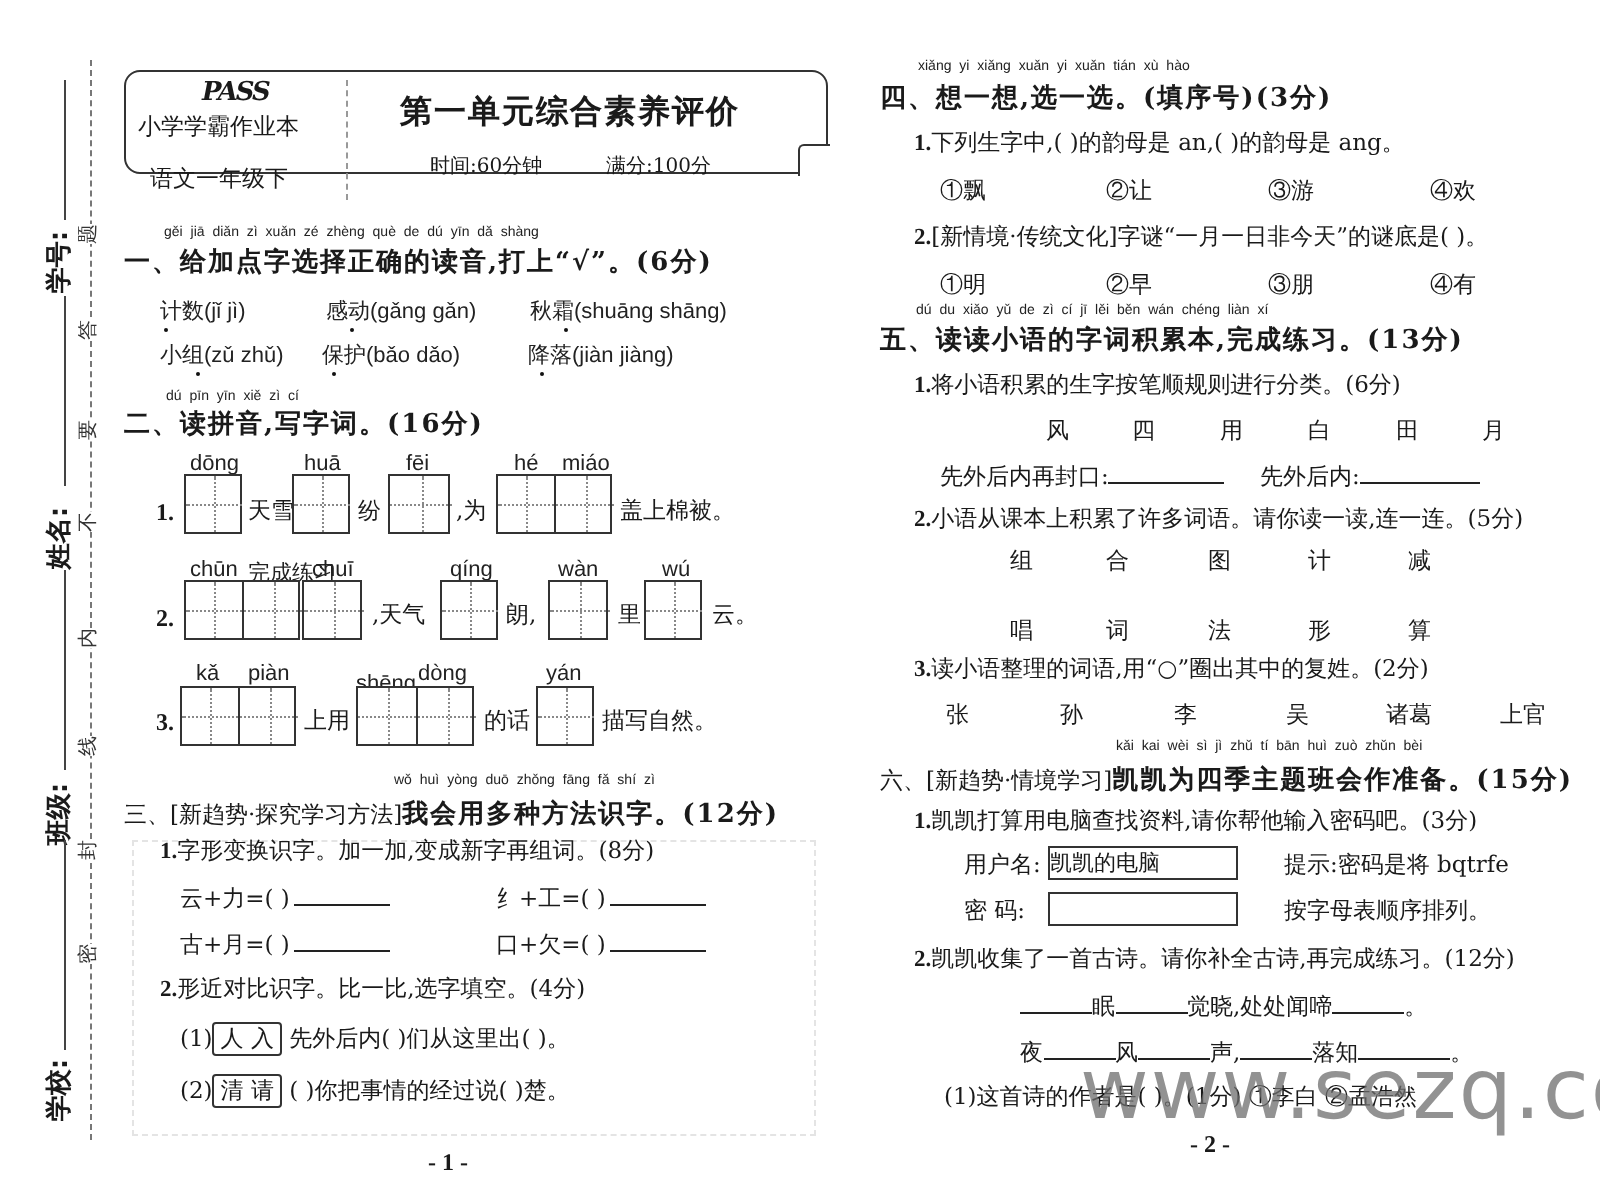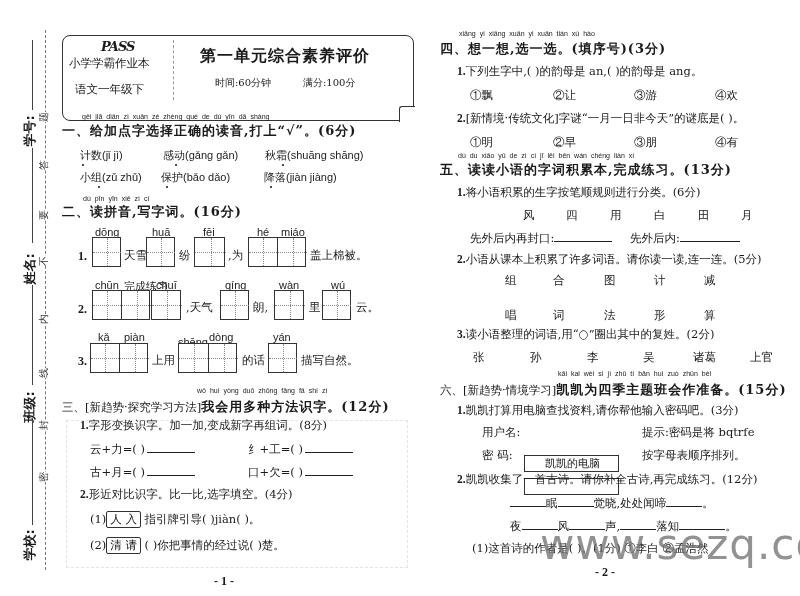--- a/index.html
+++ b/index.html
@@ -13,37 +13,37 @@
   .qn { font-weight: bold; font-family: "Liberation Serif", serif; }
   .txt { font-size: 11.5px; white-space: nowrap; }
 
   
   .bind-line { position: absolute; left: 45px; top: 30px; height: 540px; border-left: 1px dashed #777; }
   .bind-char { position: absolute; left: 39px; font-size: 10px; color: #333; background: #fff; transform: rotate(-90deg); }
   .side-label { position: absolute; left: 14px; font-size: 13px; font-weight: bold; transform: rotate(-90deg); transform-origin: center; white-space: nowrap; font-family: "DejaVu Sans", sans-serif; }
   .side-line { position: absolute; left: 32px; border-left: 1px solid #444; }
 
   
-  .hdr { position: absolute; left: 62px; top: 35px; width: 352px; height: 86px; border: 1.5px solid #333; border-radius: 8px 8px 8px 8px; }
+  .hdr { position: absolute; left: 62px; top: 35px; width: 352px; height: 52px; border: 1.5px solid #333; border-radius: 8px 8px 8px 8px; }
   .hdr-div { position: absolute; left: 110px; top: 4px; height: 60px; border-left: 1px dashed #999; }
   .fold { position: absolute; right: -2px; bottom: -2px; width: 16px; height: 16px; background: linear-gradient(135deg, #fff 50%, #fff 50%); border-left: 1.5px solid #333; border-top: 1.5px solid #333; border-top-left-radius: 3px; }
   .pass { font-family: "DejaVu Serif", serif; font-style: italic; font-weight: bold; font-size: 13px; letter-spacing: -1px; }
 
   
   .tzg { position: absolute; border: 1px solid #333; background:
     linear-gradient(#fff,#fff); }
   .tzg .cell { position: absolute; top: 0; width: 28px; height: 100%; border-right: 1px solid #333; }
   .tzg .cell:last-child { border-right: none; }
   .tzg .cell::before { content: ""; position: absolute; left: 0; right: 0; top: 50%; border-top: 1px dotted #888; }
   .tzg .cell::after { content: ""; position: absolute; top: 0; bottom: 0; left: 50%; border-left: 1px dotted #888; }
 
   .blank { display: inline-block; border-bottom: 1px solid #222; height: 12px; vertical-align: baseline; }
   .paren-box { display: inline-block; border: 1px solid #333; border-radius: 2px; padding: 0 3px; }
   .subpanel { position: absolute; border: 1px dashed #e4e4e4; }
-  .inbox { position: absolute; border: 1px solid #333; height: 17px; font-size: 11px; padding-left: 20px; line-height: 15px; white-space: nowrap; margin-top: 32px; }
+  .inbox { position: absolute; border: 1px solid #333; height: 17px; font-size: 11px; padding-left: 0; line-height: 15px; white-space: nowrap; }
   .pagenum { position: absolute; font-size: 12px; font-weight: bold; font-family: "Liberation Serif", serif; }
   .watermark { position: absolute; left: 540px; top: 520px; font-family: "DejaVu Sans", sans-serif; font-size: 42px; color: rgba(110,110,110,0.75); letter-spacing: 1px; white-space: nowrap; }
   .word-row span { position: absolute; font-size: 11.5px; }
   .dot { position: absolute; width: 2px; height: 2px; background: #111; border-radius: 50%; }
 </style>
 </head>
 <body>
 
 <div>
   <div class="bind-line"></div>
@@ -173,21 +173,21 @@
   <span style="font-size:11.5px;">三、[新趋势·探究学习方法]</span><span class="h">我会用多种方法识字。(12分)</span>
 </div>
 <div class="subpanel" style="left:66px;top:420px;width:342px;height:148px;"></div>
 <div class="abs q" style="left:80px;top:418px;"><span class="qn">1.</span><span>字形变换识字。加一加,变成新字再组词。(8分)</span></div>
 <div class="abs q" style="left:90px;top:441px;"><span>云+力=(        )</span><span class="blank" style="width:48px;margin-left:2px;"></span></div>
 <div class="abs q" style="left:248px;top:441px;"><span>纟+工=(        )</span><span class="blank" style="width:48px;margin-left:2px;"></span></div>
 <div class="abs q" style="left:90px;top:464px;"><span>古+月=(        )</span><span class="blank" style="width:48px;margin-left:2px;"></span></div>
 <div class="abs q" style="left:248px;top:464px;"><span>口+欠=(        )</span><span class="blank" style="width:48px;margin-left:2px;"></span></div>
 
 <div class="abs q" style="left:80px;top:487px;"><span class="qn">2.</span><span>形近对比识字。比一比,选字填空。(4分)</span></div>
-<div class="abs q" style="left:90px;top:511px;"><span>(1)</span><span class="paren-box">人   入</span><span> 指引牌引导(      )jiàn(      )。</span></div>
+<div class="abs q" style="left:90px;top:511px;"><span>(1)</span><span class="paren-box">人   入</span><span> 先外后内(      )们从这里出(      )。</span></div>
 <div class="abs q" style="left:90px;top:537px;"><span>(2)</span><span class="paren-box">清   请</span><span> (      )你把事情的经过说(      )楚。</span></div>
 
 <div class="pagenum" style="left:214px;top:574px;">- 1 -</div>
 
 <div class="abs py" style="left:459px;top:30px;word-spacing:2px;">xiǎng yi xiǎng   xuǎn yi xuǎn      tián xù hào</div>
 <div class="abs h" style="left:440px;top:40px;">四、想一想,选一选。(填序号)(3分)</div>
 <div class="abs q" style="left:457px;top:64px;"><span class="qn">1.</span><span>下列生字中,(      )的韵母是 an,(      )的韵母是 ang。</span></div>
 <div class="abs q" style="left:470px;top:88px;">①飘</div>
 <div class="abs q" style="left:553px;top:88px;">②让</div>
 <div class="abs q" style="left:634px;top:88px;">③游</div>

